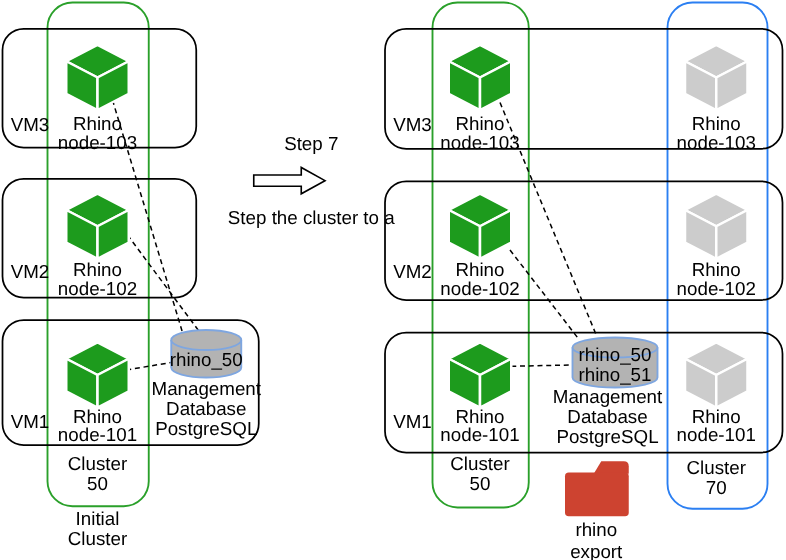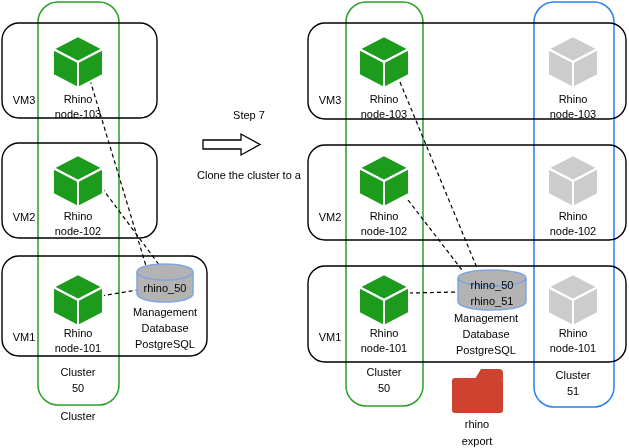--- a/index.html
+++ b/index.html
@@ -1,19 +1,19 @@
 <!DOCTYPE html>
 <html><head>
 <meta charset="utf-8">
 <style>
   html,body { margin:0; padding:0; background:#fff; }
   #stage { position:relative; width:629px; height:448px; background:#fff; overflow:hidden;
            font-family:"Liberation Sans", sans-serif; }
   .layer { position:absolute; left:0; top:0; width:629px; height:448px; }
-  .t { position:absolute; font-family:"Liberation Sans", sans-serif; font-size:11px;
+  .t { position:absolute; font-family:"Liberation Sans", sans-serif; font-size:15px;
        color:#000; text-align:center; line-height:15px; white-space:nowrap; }
   .lh16 { line-height:16px; }
   .lh17 { line-height:17px; }
 </style>
 </head>
 <body>
 
 <div id="stage">
 
   <svg class="layer" viewBox="0 0 629 448">
@@ -70,21 +70,21 @@
     <polygon points="203,140 241,140 241,134 260,144.5 241,155 241,149 203,149" fill="#fff" stroke="#000" stroke-width="1.3"></polygon>
 
     <g fill="#cd4330">
       <path d="M475,379 L481,369 L499,369 Q503,369 503,373 L503,379 Z"></path>
       <rect x="452" y="378" width="51" height="35" rx="3"></rect>
     </g>
   </svg>
 
   <div class="t" style="left:209px;top:108px;width:80px">Step 7</div>
   <div class="t lh16" style="left:179px;top:167px;width:140px">
-    <div>Clone the cluster to a</div>
+    <div>Step the cluster to a</div>
   </div>
 
   <div class="t" style="left:6px;top:93px;width:36px">VM3</div>
   <div class="t" style="left:6px;top:210px;width:36px">VM2</div>
   <div class="t" style="left:6px;top:330px;width:36px">VM1</div>
 
   <div class="t" style="left:38px;top:92px;width:80px">
     <div>Rhino</div>
     <div>node-103</div>
   </div>
@@ -102,20 +102,21 @@
     <div>Management</div>
     <div>Database</div>
     <div>PostgreSQL</div>
   </div>
 
   <div class="t lh16" style="left:38px;top:364px;width:80px">
     <div>Cluster</div>
     <div>50</div>
   </div>
   <div class="t lh16" style="left:38px;top:408px;width:80px">
+    <div>Initial</div>
     <div>Cluster</div>
   </div>
 
   <div class="t" style="left:312px;top:93px;width:36px">VM3</div>
   <div class="t" style="left:312px;top:210px;width:36px">VM2</div>
   <div class="t" style="left:312px;top:330px;width:36px">VM1</div>
 
   <div class="t" style="left:344px;top:92px;width:80px">
     <div>Rhino</div>
     <div>node-103</div>
@@ -151,21 +152,21 @@
     <div>Database</div>
     <div>PostgreSQL</div>
   </div>
 
   <div class="t lh16" style="left:344px;top:364px;width:80px">
     <div>Cluster</div>
     <div>50</div>
   </div>
   <div class="t lh16" style="left:533px;top:367px;width:80px">
     <div>Cluster</div>
-    <div>51</div>
+    <div>70</div>
   </div>
 
   <div class="t lh17" style="left:437px;top:416px;width:80px">
     <div>rhino</div>
     <div>export</div>
   </div>
 
 </div>
 
 </body></html>

